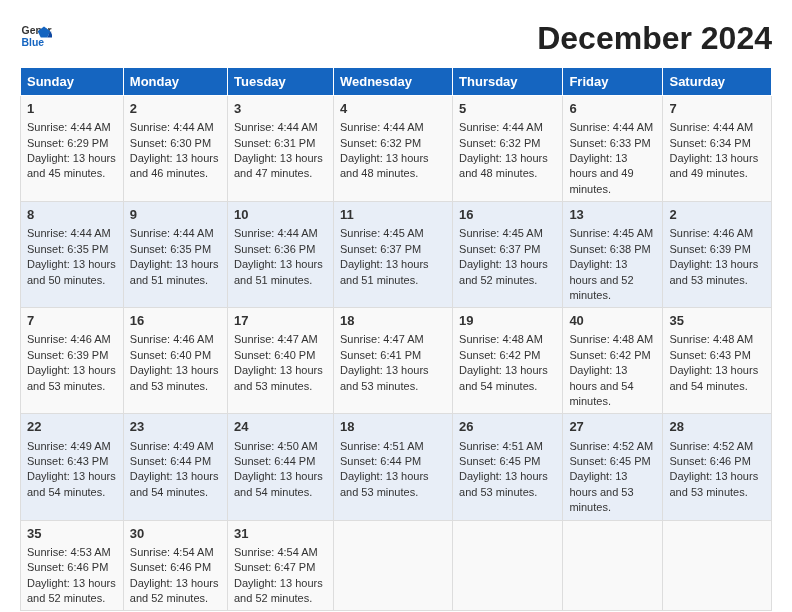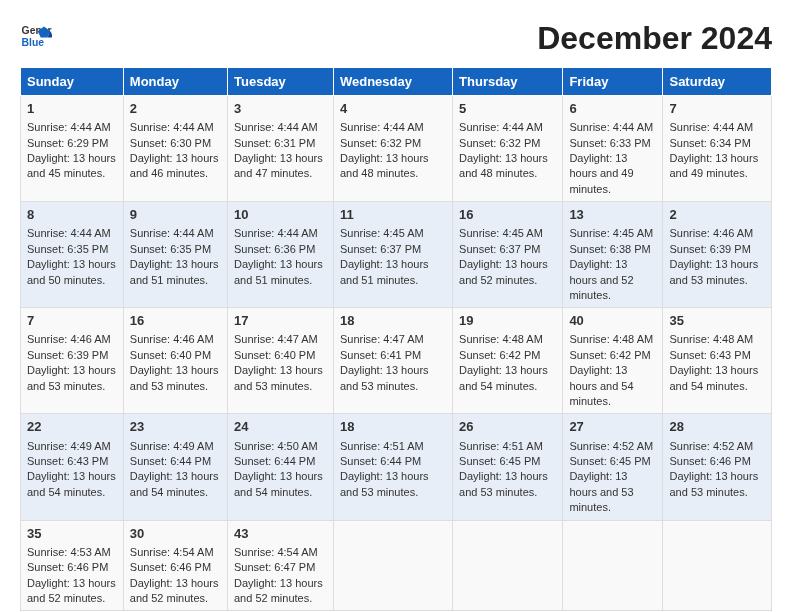--- a/index.html
+++ b/index.html
@@ -142,20 +142,20 @@
         <td><span class="day-num">23</span>Sunrise: 4:49 AM<br>Sunset: 6:44 PM<br>Daylight: 13 hours and 54 minutes.</td>
         <td><span class="day-num">24</span>Sunrise: 4:50 AM<br>Sunset: 6:44 PM<br>Daylight: 13 hours and 54 minutes.</td>
         <td><span class="day-num">18</span>Sunrise: 4:51 AM<br>Sunset: 6:44 PM<br>Daylight: 13 hours and 53 minutes.</td>
         <td><span class="day-num">26</span>Sunrise: 4:51 AM<br>Sunset: 6:45 PM<br>Daylight: 13 hours and 53 minutes.</td>
         <td><span class="day-num">27</span>Sunrise: 4:52 AM<br>Sunset: 6:45 PM<br>Daylight: 13 hours and 53 minutes.</td>
         <td><span class="day-num">28</span>Sunrise: 4:52 AM<br>Sunset: 6:46 PM<br>Daylight: 13 hours and 53 minutes.</td>
       </tr>
       <tr>
         <td><span class="day-num">35</span>Sunrise: 4:53 AM<br>Sunset: 6:46 PM<br>Daylight: 13 hours and 52 minutes.</td>
         <td><span class="day-num">30</span>Sunrise: 4:54 AM<br>Sunset: 6:46 PM<br>Daylight: 13 hours and 52 minutes.</td>
-        <td><span class="day-num">43</span>Sunrise: 4:54 AM<br>Sunset: 6:47 PM<br>Daylight: 13 hours and 52 minutes.</td>
+        <td><span class="day-num">31</span>Sunrise: 4:54 AM<br>Sunset: 6:47 PM<br>Daylight: 13 hours and 52 minutes.</td>
         <td class="empty-cell"></td>
         <td class="empty-cell"></td>
         <td class="empty-cell"></td>
         <td class="empty-cell"></td>
       </tr>
     </tbody>
 </table>
 
 </body></html>

